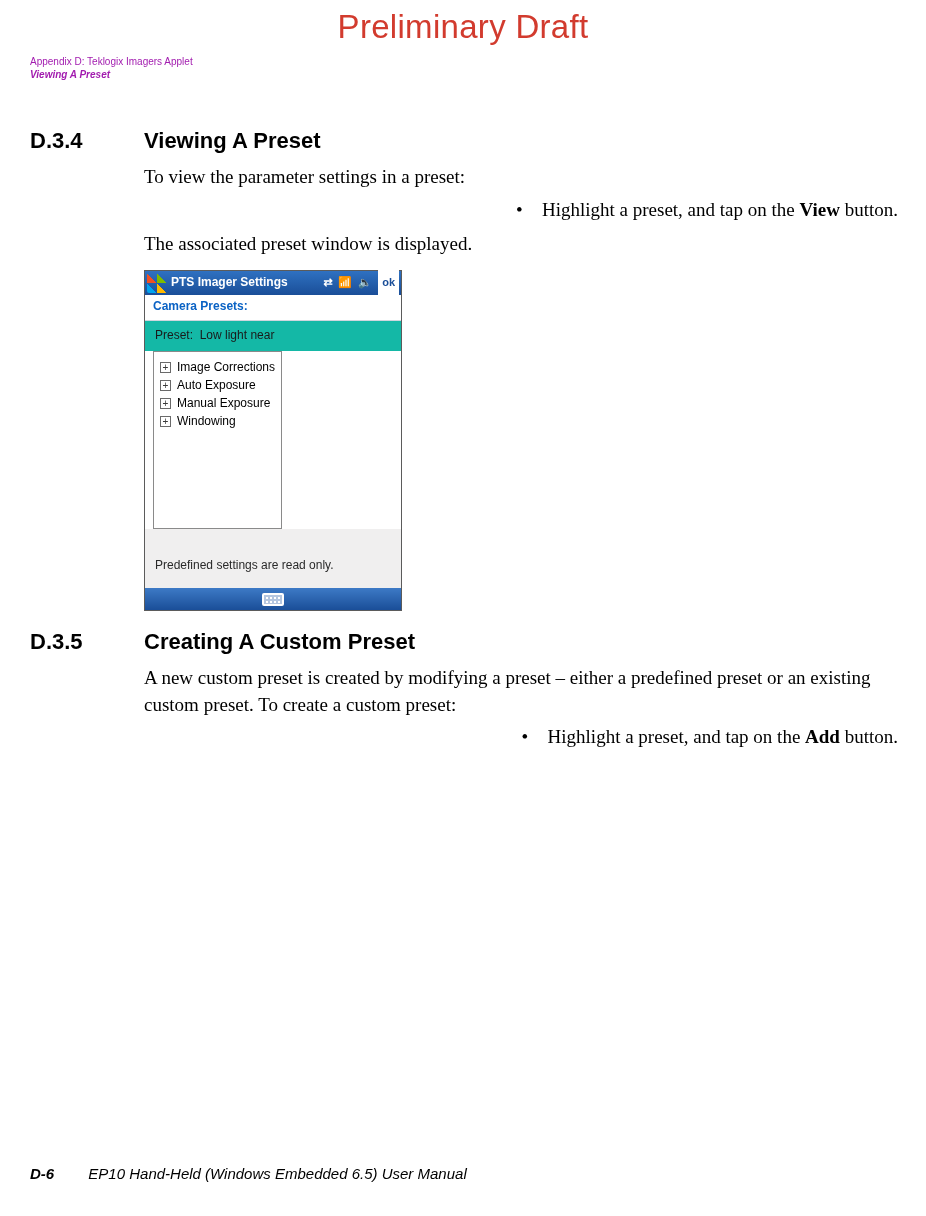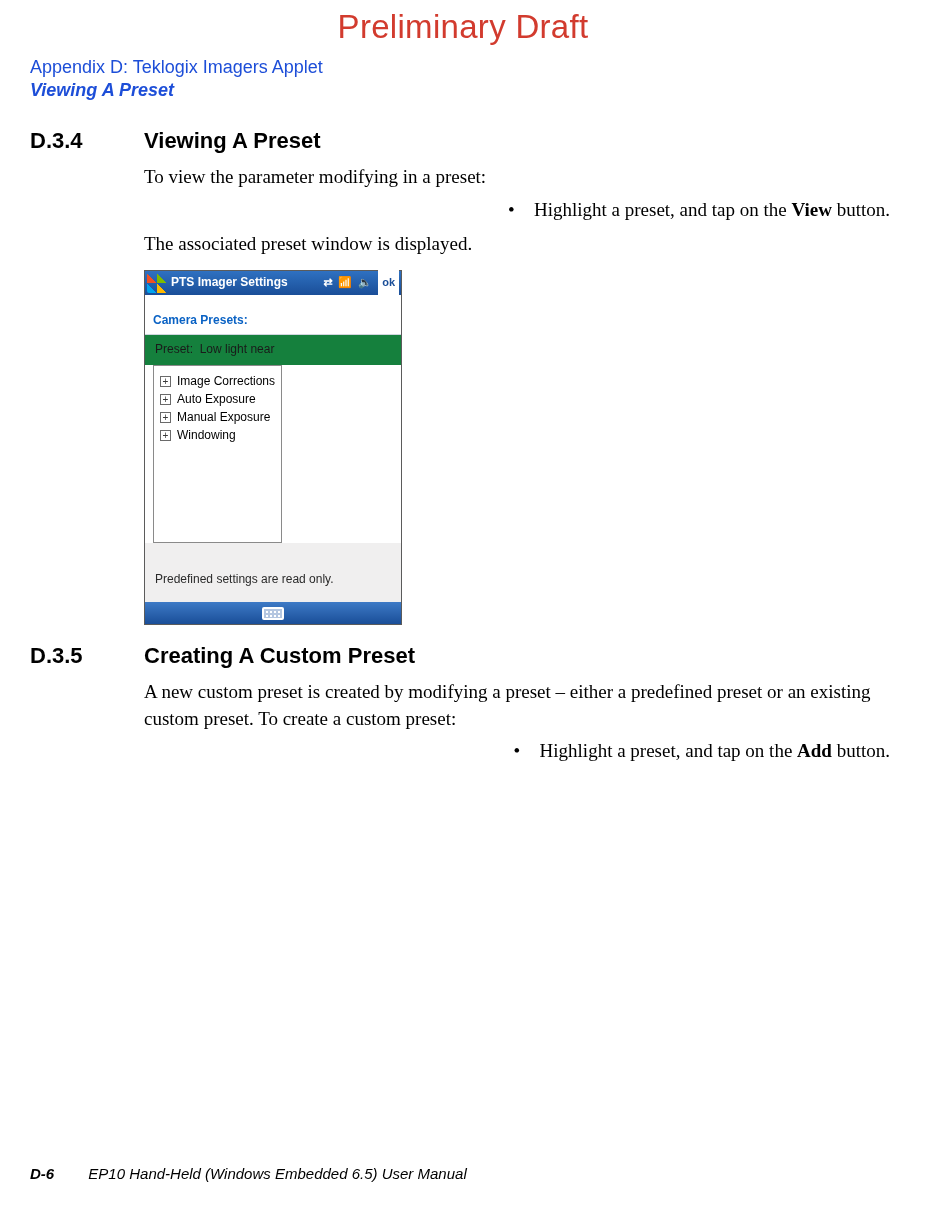--- a/index.html
+++ b/index.html
@@ -27,33 +27,33 @@
       text-align: center;
       color: #d23b2e;
       font-family: Arial, Helvetica, sans-serif;
       font-size: 33px;
       letter-spacing: 0.3px;
     }
     .running-head {
       position: absolute;
       top: 56px; left: 30px;
       font-family: "Trebuchet MS", Arial, sans-serif;
-      font-size: 18px;
+      font-size: 10px;
       line-height: 1.25;
       font-style: italic;
-      color: #1d4ed8;
+      color: #a21caf;
     }
     .running-head .l1 { font-style: normal; }
     .running-head .l2 { font-weight: bold; }
 
     .content {
       position: absolute;
       top: 128px;
       left: 30px;
-      right: 36px;
+      right: 28px;
     }
 
     .sec-head {
       display: flex;
       gap: 24px;
       font-family: "Trebuchet MS", Arial, sans-serif;
       font-weight: bold;
       font-size: 22px;
       margin: 0 0 10px 0;
     }
@@ -114,29 +114,29 @@
     }
     .tb-title { flex: 1 1 auto; white-space: nowrap; overflow: hidden; }
     .tb-icons { display: flex; gap: 6px; align-items: center; }
     .tb-icons span { font-size: 11px; line-height: 1; }
     .ok-btn {
       background: #fff; color: #1a4e98;
       font-size: 10px; font-weight: bold;
       padding: 11px 4px; border-radius: 2px;
     }
     .section-label {
-      padding: 17px 6px 5px 8px;
+      padding: 3px 6px 5px 8px;
       color: #0a62c4;
       font-weight: bold;
       border-bottom: 1px solid #cfd6de;
     }
     .preset-line {
       padding: 6px 8px 8px 10px;
       color: #1a1a1a;
-      background: #15803d;
+      background: #14b8a6;
     }
     .tree-box {
       margin: 0 8px 0 8px;
       border: 1px solid #8a8a8a;
       height: 178px;
       background: #fff;
       padding: 6px 6px;
       box-sizing: border-box;
       overflow: hidden;
     }
@@ -201,21 +201,21 @@
   </div>
 
   <div class="content">
 
     <div class="sec-head">
       <div class="sec-num">D.3.4</div>
       <div>Viewing A Preset</div>
     </div>
 
     <div class="body-indent">
-      <div class="para">To view the parameter modifying in a preset:</div>
+      <div class="para">To view the parameter settings in a preset:</div>
       <ul class="bul">
         <li>
           <span>Highlight a preset, and tap on the </span><strong>View</strong><span> button.</span>
         </li>
       </ul>
       <div class="para">The associated preset window is displayed.</div>
 
       <div class="shot-wrap">
         <div class="shot">
           <div class="titlebar">

